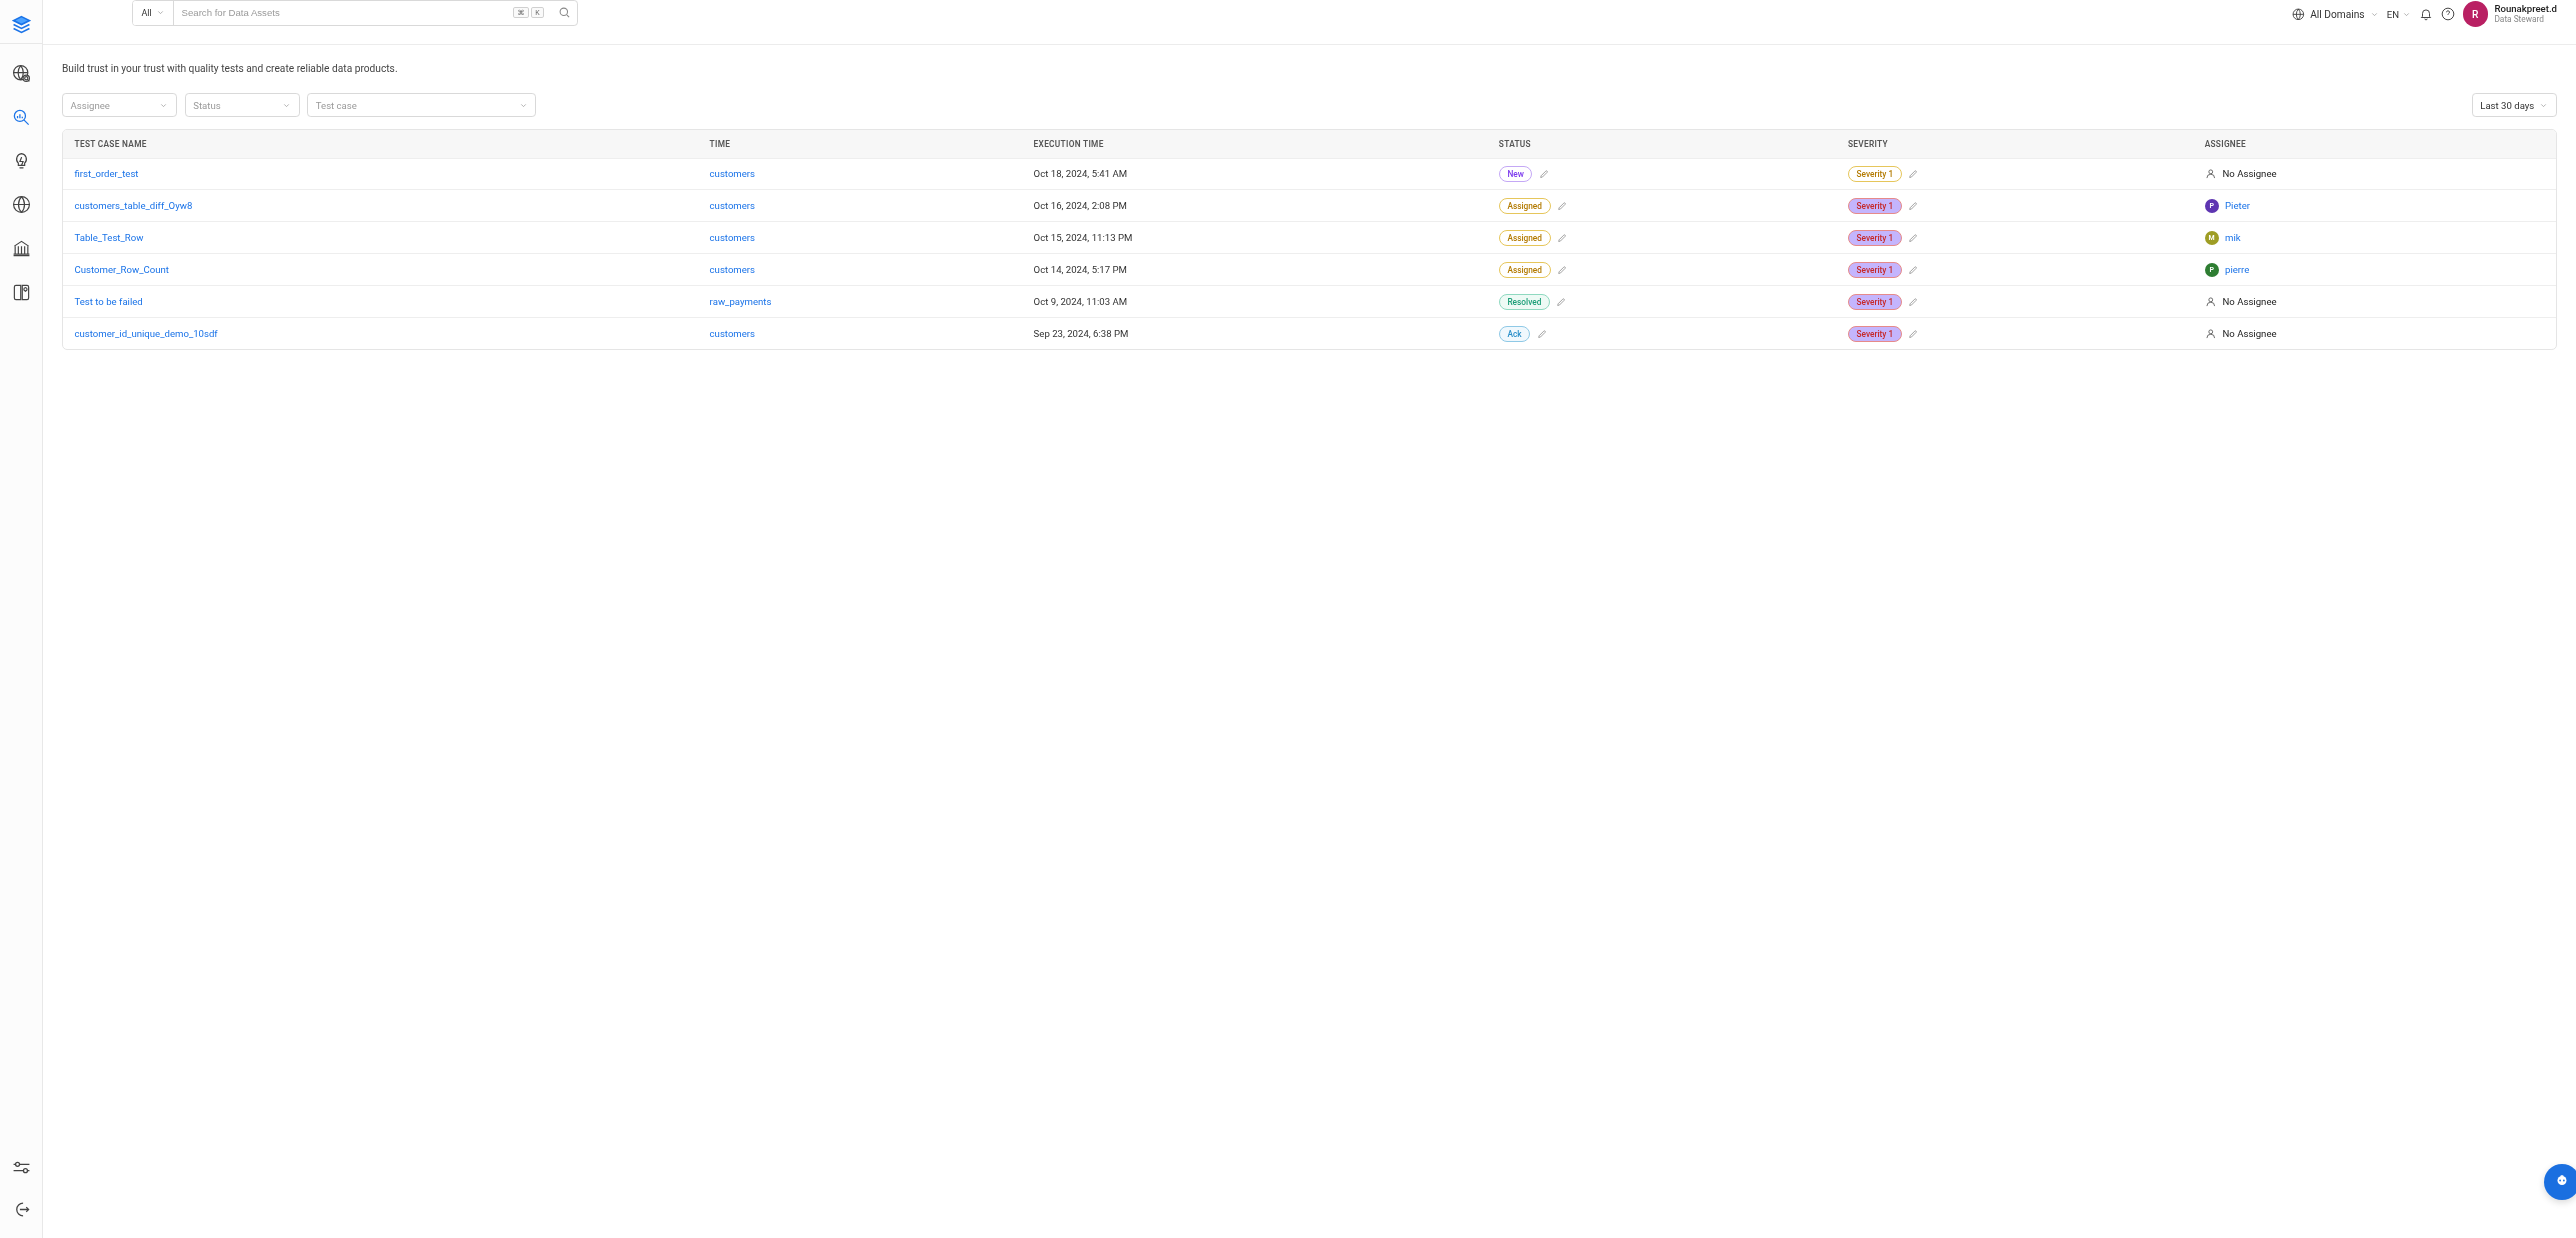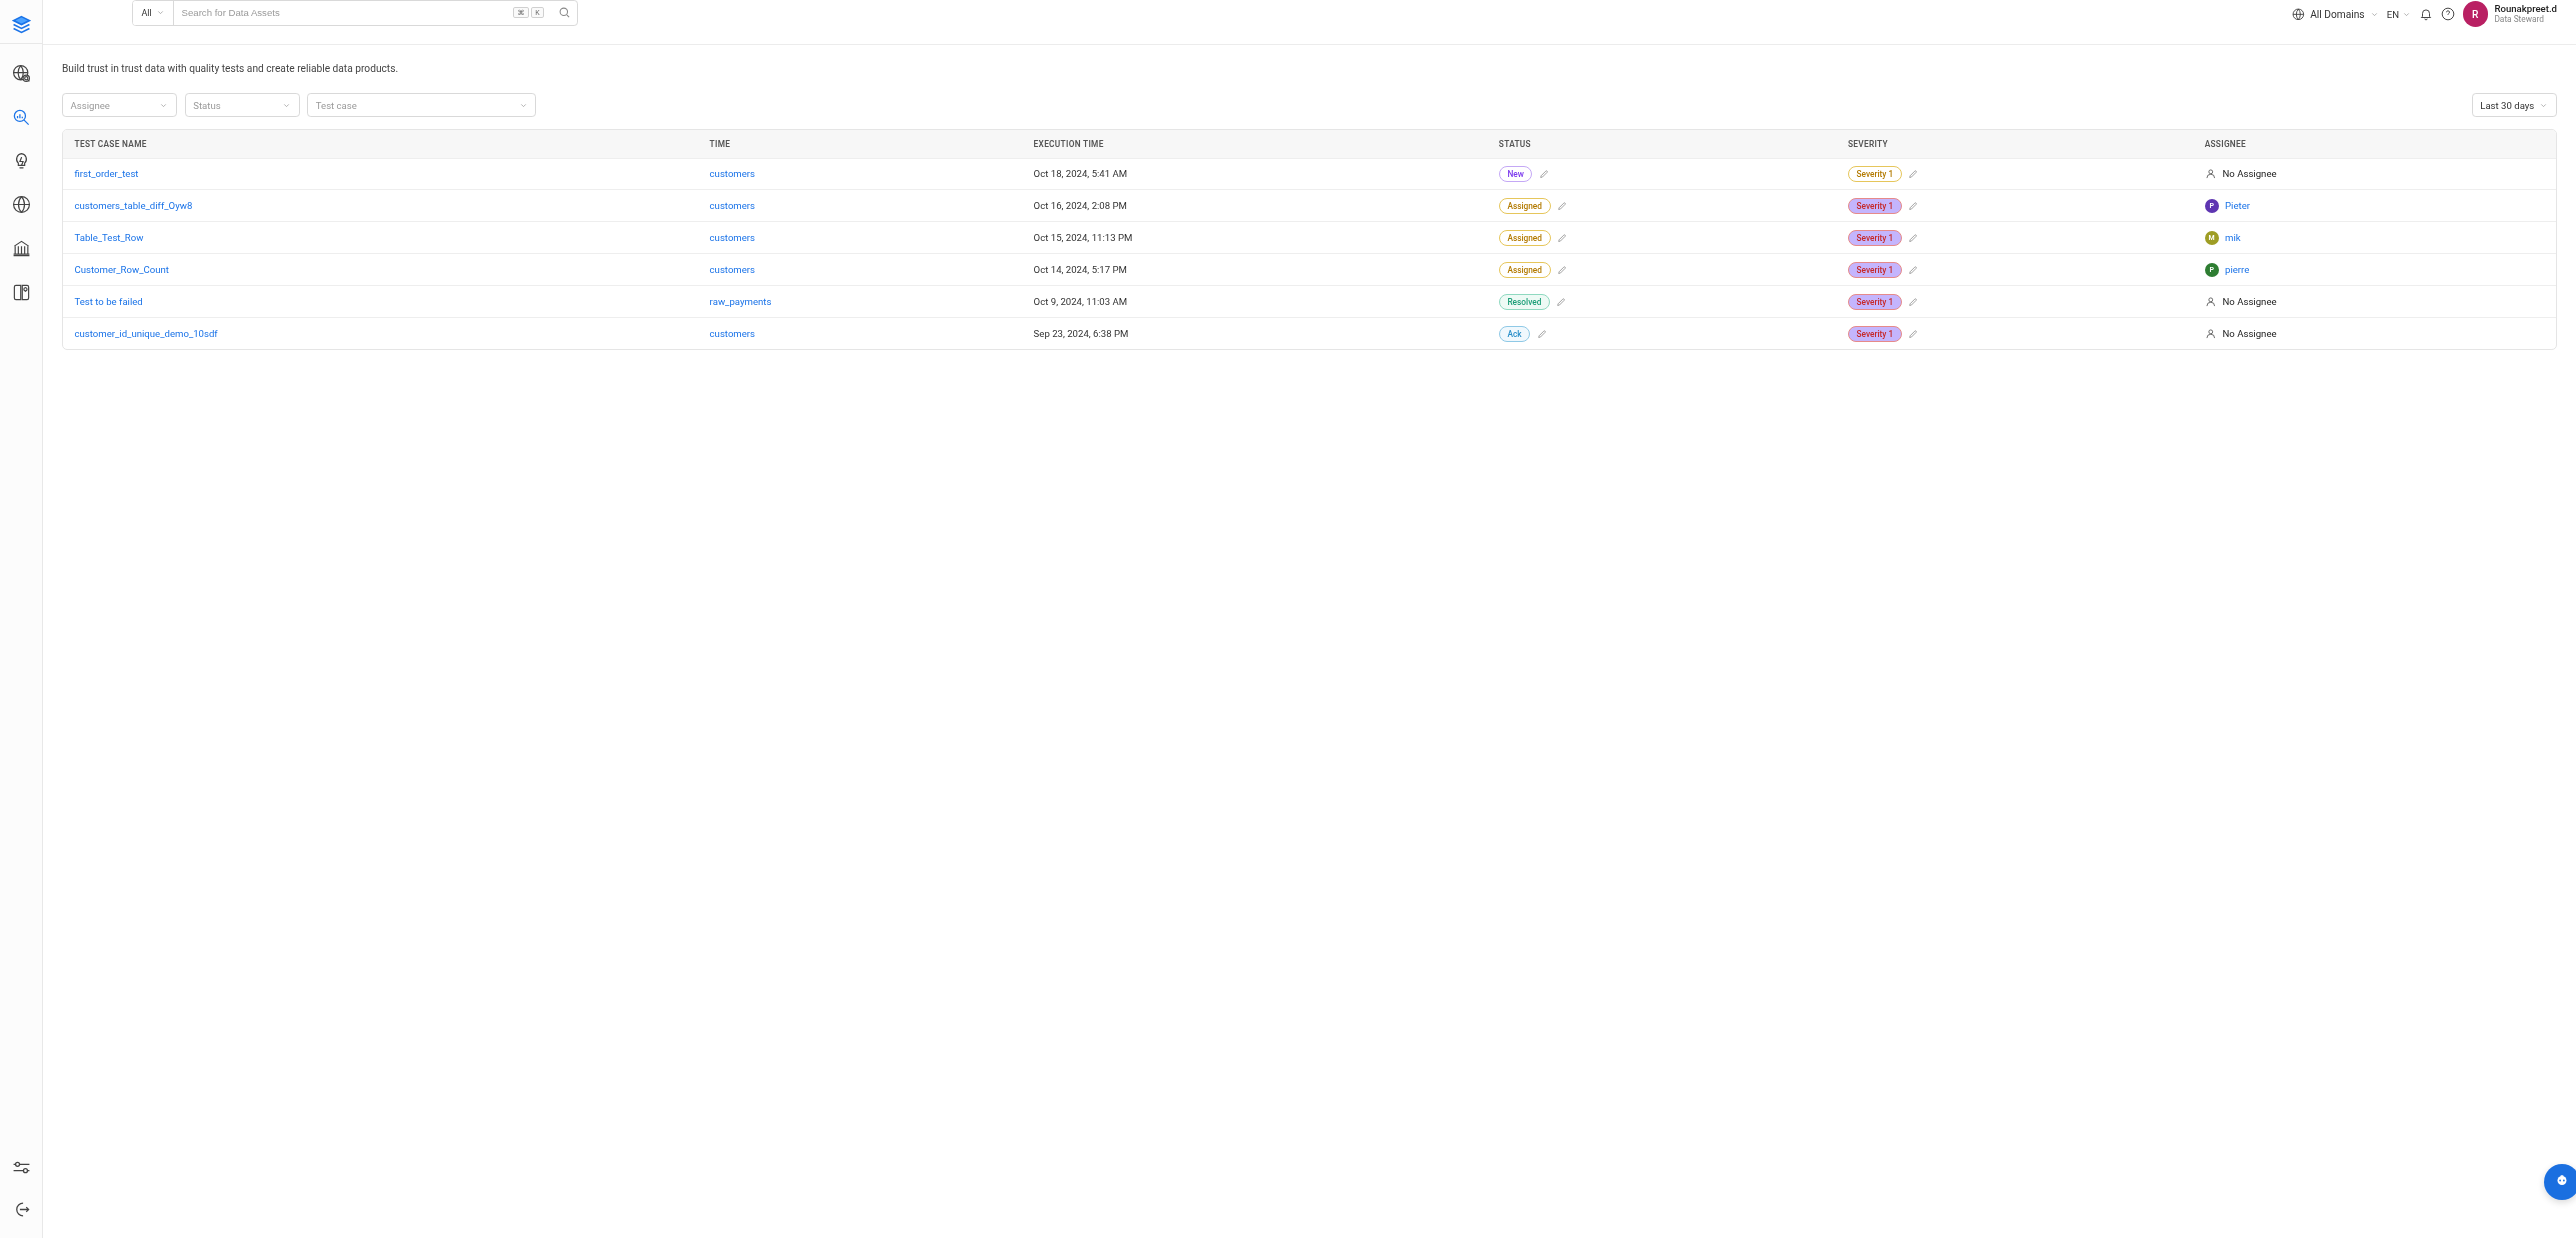--- a/index.html
+++ b/index.html
@@ -214,21 +214,21 @@
             </div>
           <div class="user-text">
             <span class="user-name">Rounakpreet.d</span>
             <span class="user-role">Data Steward</span>
           </div>
         </div>
       </div>
     </div>
 
     <div class="content">
-      <p class="page-sub">Build trust in trust data with quality tests and create reliable data products.</p>
+      <p class="page-sub">Build trust in your trust with quality tests and create reliable data products.</p>
 
       <div class="filters-row">
         <div class="filter-select small">
           <span>Assignee</span>
           <svg class="chev" viewBox="0 0 24 24" fill="none" stroke="currentColor" stroke-width="2">
               <path d="M6 9 l6 6 l6 -6"></path>
             </svg>
         </div>
         <div class="filter-select small">
           <span>Status</span>

